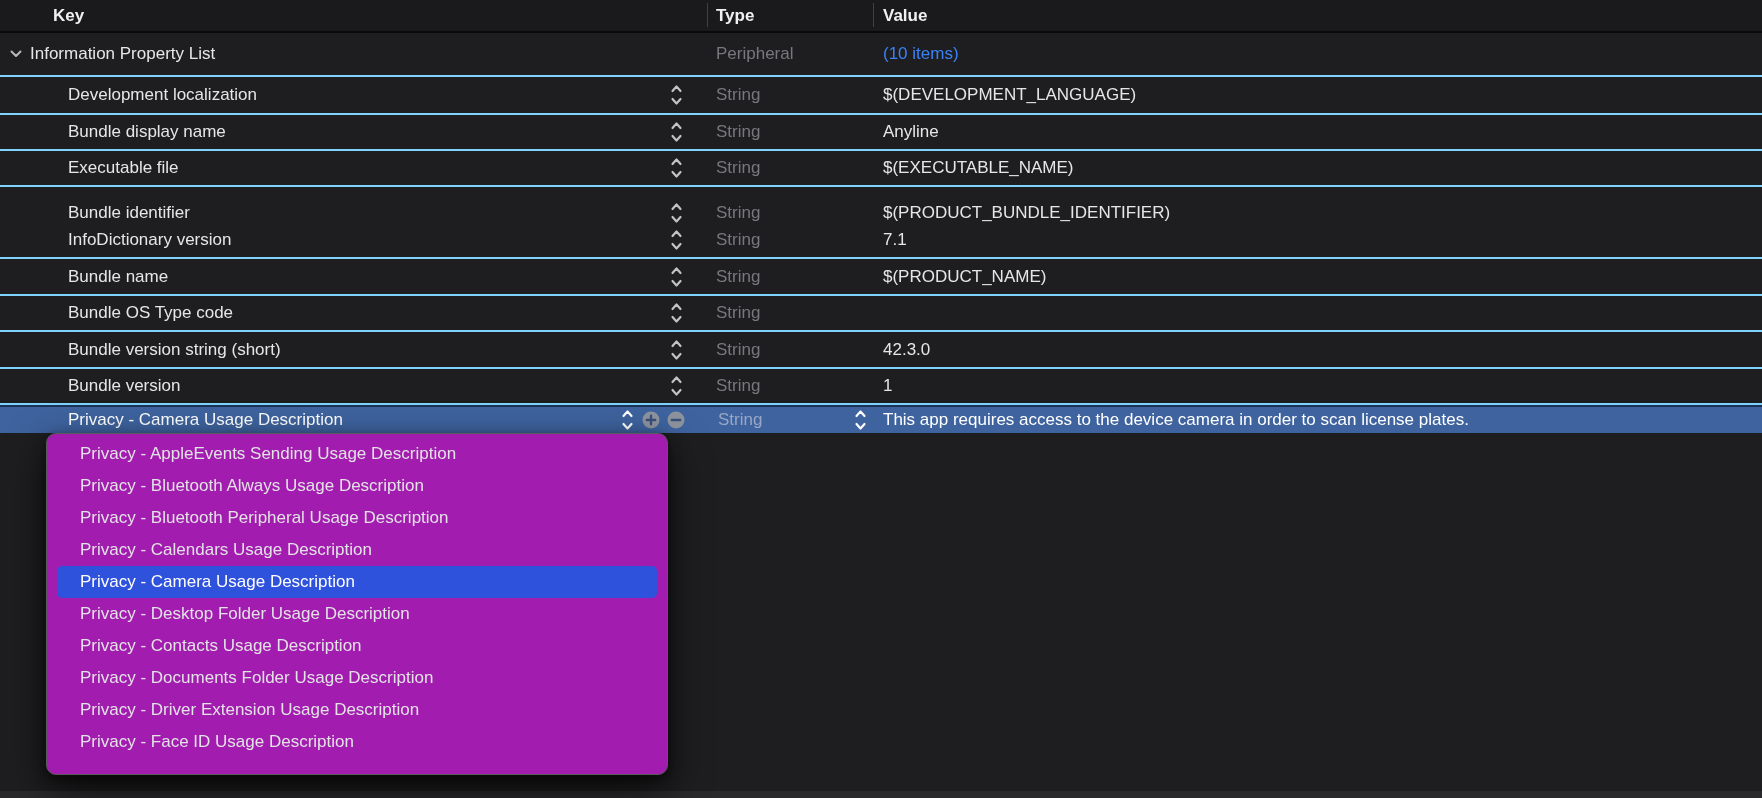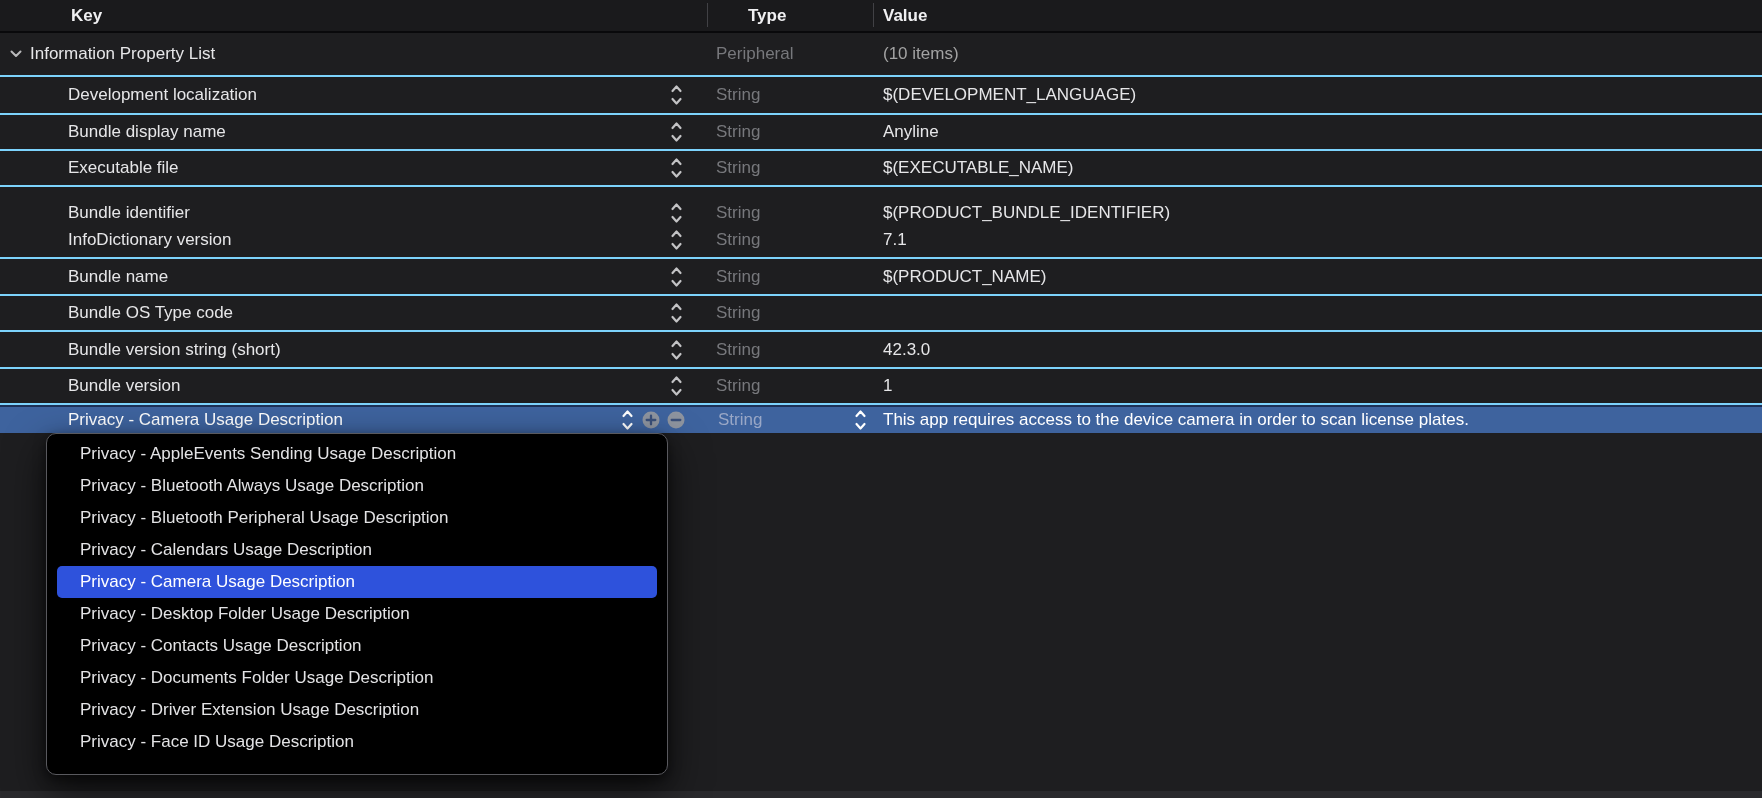--- a/index.html
+++ b/index.html
@@ -6,47 +6,47 @@
   .screen{
     position:relative;width:1762px;height:798px;overflow:hidden;
     background:#1e1e20;
     font-family:"Liberation Sans","DejaVu Sans",sans-serif;
     font-size:17px;color:#e4e4e6;
     -webkit-font-smoothing:antialiased;
   }
   
   .hdr{position:absolute;left:0;top:0;width:100%;height:31px;background:#1a1a1c;border-bottom:2px solid #09090b;}
   .hdr .hlabel{position:absolute;top:50%;transform:translateY(-50%);font-weight:700;color:#f0f0f2;white-space:nowrap;}
-  .h-key{left:71px;}
-  .h-type{left:716px;margin-left:32px;}
+  .h-key{left:53px;}
+  .h-type{left:716px;}
   .h-value{left:883px;}
   .hdiv{position:absolute;top:3px;bottom:4px;width:1px;background:#414145;}
   
   .row{position:absolute;left:0;width:100%;background:#1e1e20;border-bottom:2px solid #7dd3fc;}
   .row .key{position:absolute;left:68px;top:50%;transform:translateY(-50%);color:#e6e6e8;white-space:nowrap;}
   .row .key.root{left:30px;}
   .row .type{position:absolute;left:716px;top:50%;transform:translateY(-50%);color:#77787c;white-space:nowrap;}
   .row .value{position:absolute;left:883px;top:50%;transform:translateY(-50%);color:#e6e6e8;white-space:nowrap;}
-  .row .value.dim{color:#a3a3a3;}
+  .row .value.dim{color:#3b82f6;}
   .ctrl{position:absolute;top:50%;transform:translateY(-50%);display:flex;align-items:center;color:#c3c3c5;}
   .row-stepper{left:670px;}
   .disclosure{position:absolute;left:9px;top:50%;transform:translateY(-50%);color:#b9b9bb;display:flex;}
   
   .row.sel{background:#3e639e;border-bottom:none;border-top:2px solid #1e3157;box-sizing:border-box;}
   .row.sel .key,.row.sel .value{color:#ffffff;}
   .row.sel .type{left:718px;color:#99a7c6;}
   .sel-key-stepper{left:621px;color:#ffffff;}
   .sel-type-stepper{left:854px;color:#ffffff;}
   .roundbtn{position:absolute;top:50%;transform:translateY(-50%);display:flex;cursor:default;}
   .btn-plus{left:642px;}
   .btn-minus{left:667px;}
   
   .menu{
     position:absolute;left:46px;top:433px;width:622px;height:342px;box-sizing:border-box;
-    background:#000000;border:1px solid #59595e;border-radius:10px;
+    background:#a21caf;border:1px solid #59595e;border-radius:10px;
     box-shadow:0 16px 40px rgba(0,0,0,.65),0 4px 12px rgba(0,0,0,.5);
     overflow:hidden;padding-top:4px;z-index:5;
   }
   .mi{height:32px;line-height:32px;padding-left:33px;color:#e3e3e5;white-space:nowrap;}
   .mi.hl{margin:0 10px;padding-left:23px;border-radius:5px;background:#2e52dc;color:#ffffff;}
   
   .bottom-strip{position:absolute;left:0;bottom:0;width:100%;height:7px;background:#2a2a2d;}
   svg{display:block;}
 </style>
 </head>

